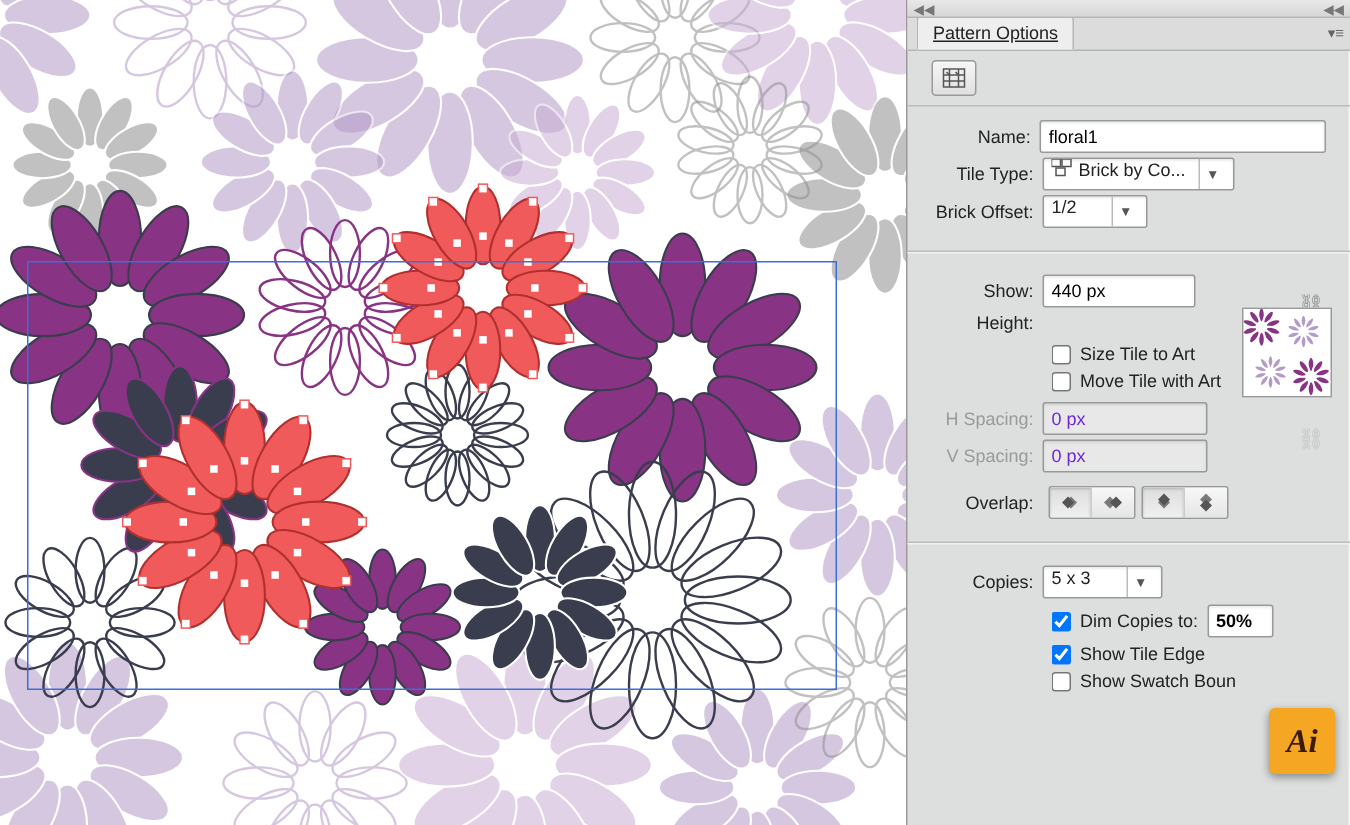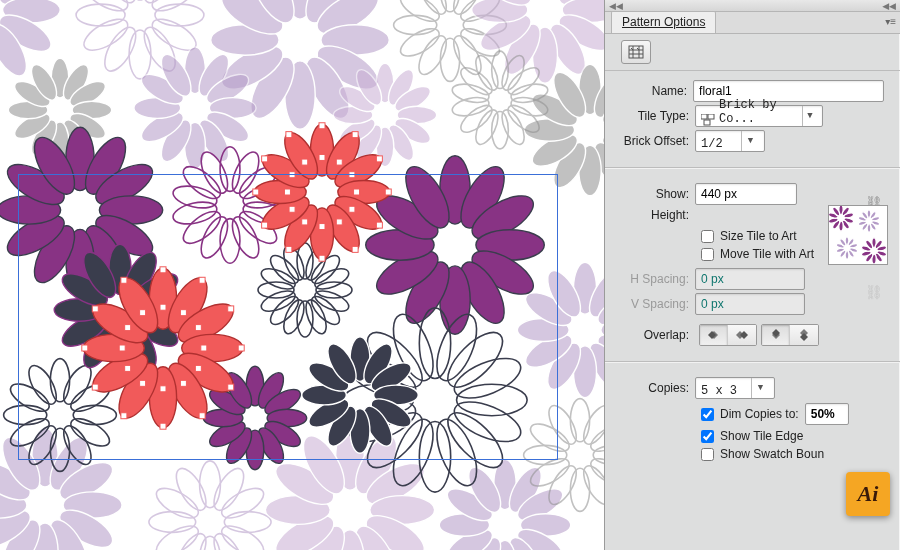--- a/index.html
+++ b/index.html
@@ -10,22 +10,22 @@
   .top-grip { height: 12px; background: linear-gradient(#e8e8e8,#d6d6d6); border-bottom: 1px solid #b5b5b5; display:flex; align-items:center; justify-content:space-between; padding: 0 4px; }
   .grip-l, .grip-r { font-size:9px; color:#777; }
   .tabrow { height: 22px; display:flex; align-items:flex-end; border-bottom: 1px solid #b5b5b5; padding-left: 6px; position:relative; background:#dcdcdc; }
   .tab { background:#eee; border:1px solid #b5b5b5; border-bottom:none; padding: 3px 10px 4px; font-size:12px; border-radius: 2px 2px 0 0; text-decoration: underline; }
   .flyout { position:absolute; right:4px; top:4px; font-size:10px; color:#666; }
   .section { padding: 6px 16px; }
   .row { display:flex; align-items:center; margin: 3px 0; }
   .label { width: 74px; text-align:right; padding-right: 6px; color:#222; font-size:12px; }
   .label.dis { color:#9a9a9a; }
   .input, .select { height: 22px; background:#fff; border:1px solid #999; border-radius:2px; padding: 0 5px; font-size:12px; box-shadow: inset 0 1px 2px rgba(0,0,0,.1); }
-  .input.dis { background:#e8e8e8; color:#0f766e; }
-  .select { display:flex; align-items:flex-end; position:relative;font-family:Liberation Mono, monospace; }
+  .input.dis { background:#e8e8e8; color:#6d28d9; }
+  .select { display:flex; align-items:flex-start; position:relative; }
   .sel-btn { width:18px; height:20px; border-left:1px solid #bbb; margin-left:auto; display:flex; align-items:center; justify-content:center; color:#555; font-size:9px; }
   .swatch { position:absolute; right:12px; top:134px; width:60px; height:60px; border:1px solid #999; background:#fff; overflow:hidden; }
   .swatch-inner { position:absolute; inset:0; }
   .chk { display:flex; align-items:center; margin:4px 0 4px 80px; font-size:12px; }
   .chk input { margin-right:6px; }
   .hr { height:1px; background:#bcbcbc; margin: 6px 0; box-shadow: 0 1px 0 #f2f2f2; }
   .toolbtn { width:30px; height:24px; border:1px solid #999; background:linear-gradient(#f6f6f6,#e0e0e0); border-radius:3px; display:inline-flex; align-items:center; justify-content:center; }
   .ai-badge { position:absolute; right:10px; bottom:34px; width:44px; height:44px; background:#f5a623; border-radius:4px; box-shadow:0 2px 6px rgba(0,0,0,.4); display:flex; align-items:center; justify-content:center; color:#3a1a09; font-weight:bold; font-family: Georgia, serif; font-size:22px; }
   .ai-badge span { font-style:italic; }
   .link-chain { width:20px; display:flex; align-items:center; justify-content:center; color:#888; margin-left:6px; font-size:14px; }

